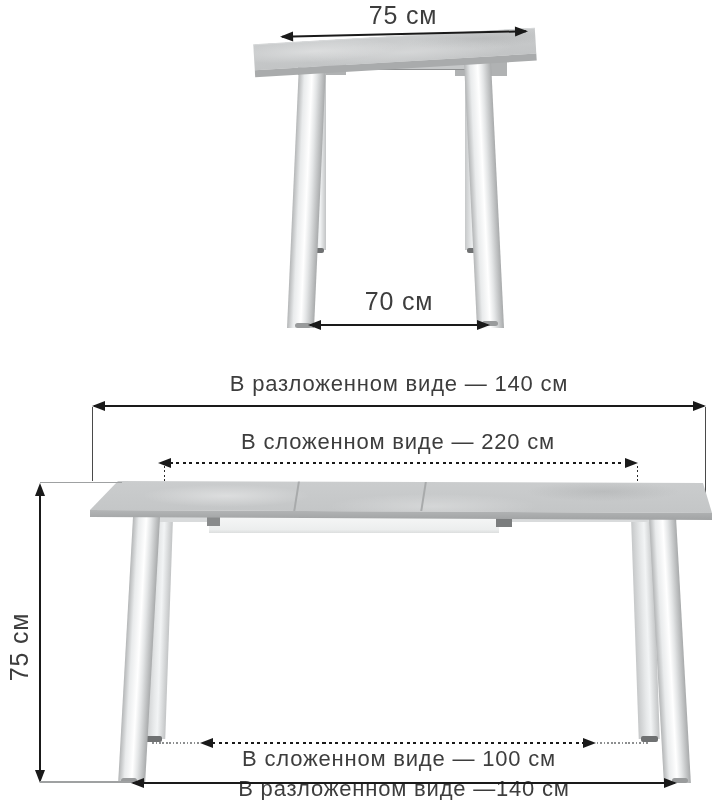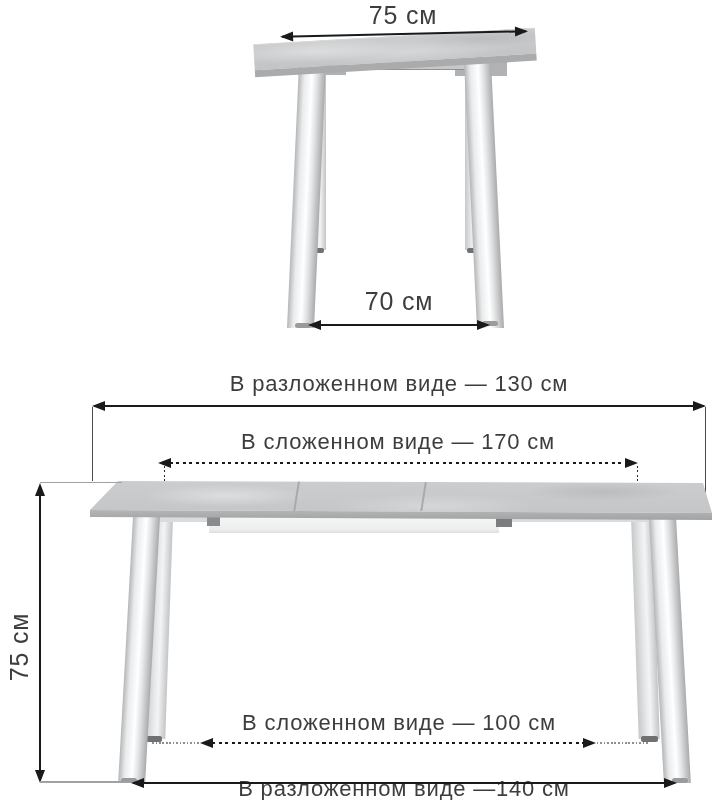--- a/index.html
+++ b/index.html
@@ -79,28 +79,28 @@
 
     <div class="dim-label big" style="left:399px; top:287px;">70 см</div>
 
     <div class="hline" style="left:310px; top:324px; width:178px;"></div>
     <div class="ah l" style="left:308px; top:320px;"></div>
     <div class="ah r" style="left:477px; top:320px;"></div>
   </div>
 
   <div>
 
-    <div class="dim-label" style="left:399px; top:371px;">В разложенном виде — 130 см</div>
+    <div class="dim-label" style="left:399px; top:371px;">В разложенном виде — 140 см</div>
     <div class="hline" style="left:94px; top:405px; width:610px;"></div>
     <div class="ah l" style="left:92px; top:401px;"></div>
     <div class="ah r" style="left:693px; top:401px;"></div>
     <div class="ext-v" style="left:92px; top:407px; height:74px;"></div>
     <div class="ext-v" style="left:705px; top:407px; height:105px;"></div>
 
-    <div class="dim-label" style="left:398px; top:429px;">В сложенном виде — 170 см</div>
+    <div class="dim-label" style="left:398px; top:429px;">В сложенном виде — 220 см</div>
     <div class="hline dashed" style="left:170px; top:462px; width:456px;"></div>
     <div class="ah l" style="left:158px; top:458px;"></div>
     <div class="ah r" style="left:625px; top:458px;"></div>
     <div class="ext-v dashed" style="left:164px; top:466px; height:15px;"></div>
     <div class="ext-v dashed" style="left:637px; top:466px; height:41px;"></div>
 
     <div class="leg rear" style="left:152px; top:517px; width:21px; height:222px; transform:skewX(-2deg);"></div>
     <div class="leg rear" style="left:631px; top:517px; width:21px; height:222px; transform:skewX(2deg);"></div>
     <div class="foot-tip" style="left:145px; top:736px; width:17px; height:6px;"></div>
     <div class="foot-tip" style="left:641px; top:736px; width:17px; height:6px;"></div>
@@ -127,21 +127,21 @@
            background:linear-gradient(180deg,#cdcfd0 0%,#bcbebf 60%,#9b9d9e 100%);"></div>
     </div>
 
     <div class="dim-label big" style="left:19px; top:647px; transform:translate(-50%,-50%) rotate(-90deg);">75 см</div>
     <div class="vline" style="left:39px; top:486px; height:294px;"></div>
     <div class="ah u" style="left:35px; top:483px;"></div>
     <div class="ah d" style="left:35px; top:770px;"></div>
     <div class="ext-h-gray" style="left:40px; top:482px; width:82px;"></div>
     <div class="ext-h-gray" style="left:40px; top:781px; width:95px; height:2px;"></div>
 
-    <div class="dim-label" style="left:399px; top:710px;">В сложенном виде — 100 см</div>
+    <div class="dim-label" style="left:399px; top:746px;">В сложенном виде — 100 см</div>
     <div class="ext-h-dotted" style="left:152px; top:742px; width:47px;"></div>
     <div class="hline dashed" style="left:212px; top:742px; width:372px;"></div>
     <div class="ah l" style="left:200px; top:738px;"></div>
     <div class="ah r" style="left:583px; top:738px;"></div>
     <div class="ext-h-dotted" style="left:597px; top:742px; width:51px;"></div>
 
     <div class="dim-label" style="left:404px; top:750px;margin-top:26px;">В разложенном виде —140 см</div>
     <div class="hline" style="left:133px; top:782px; width:542px;"></div>
     <div class="ah l" style="left:131px; top:778px;"></div>
     <div class="ah r" style="left:664px; top:778px;"></div>

